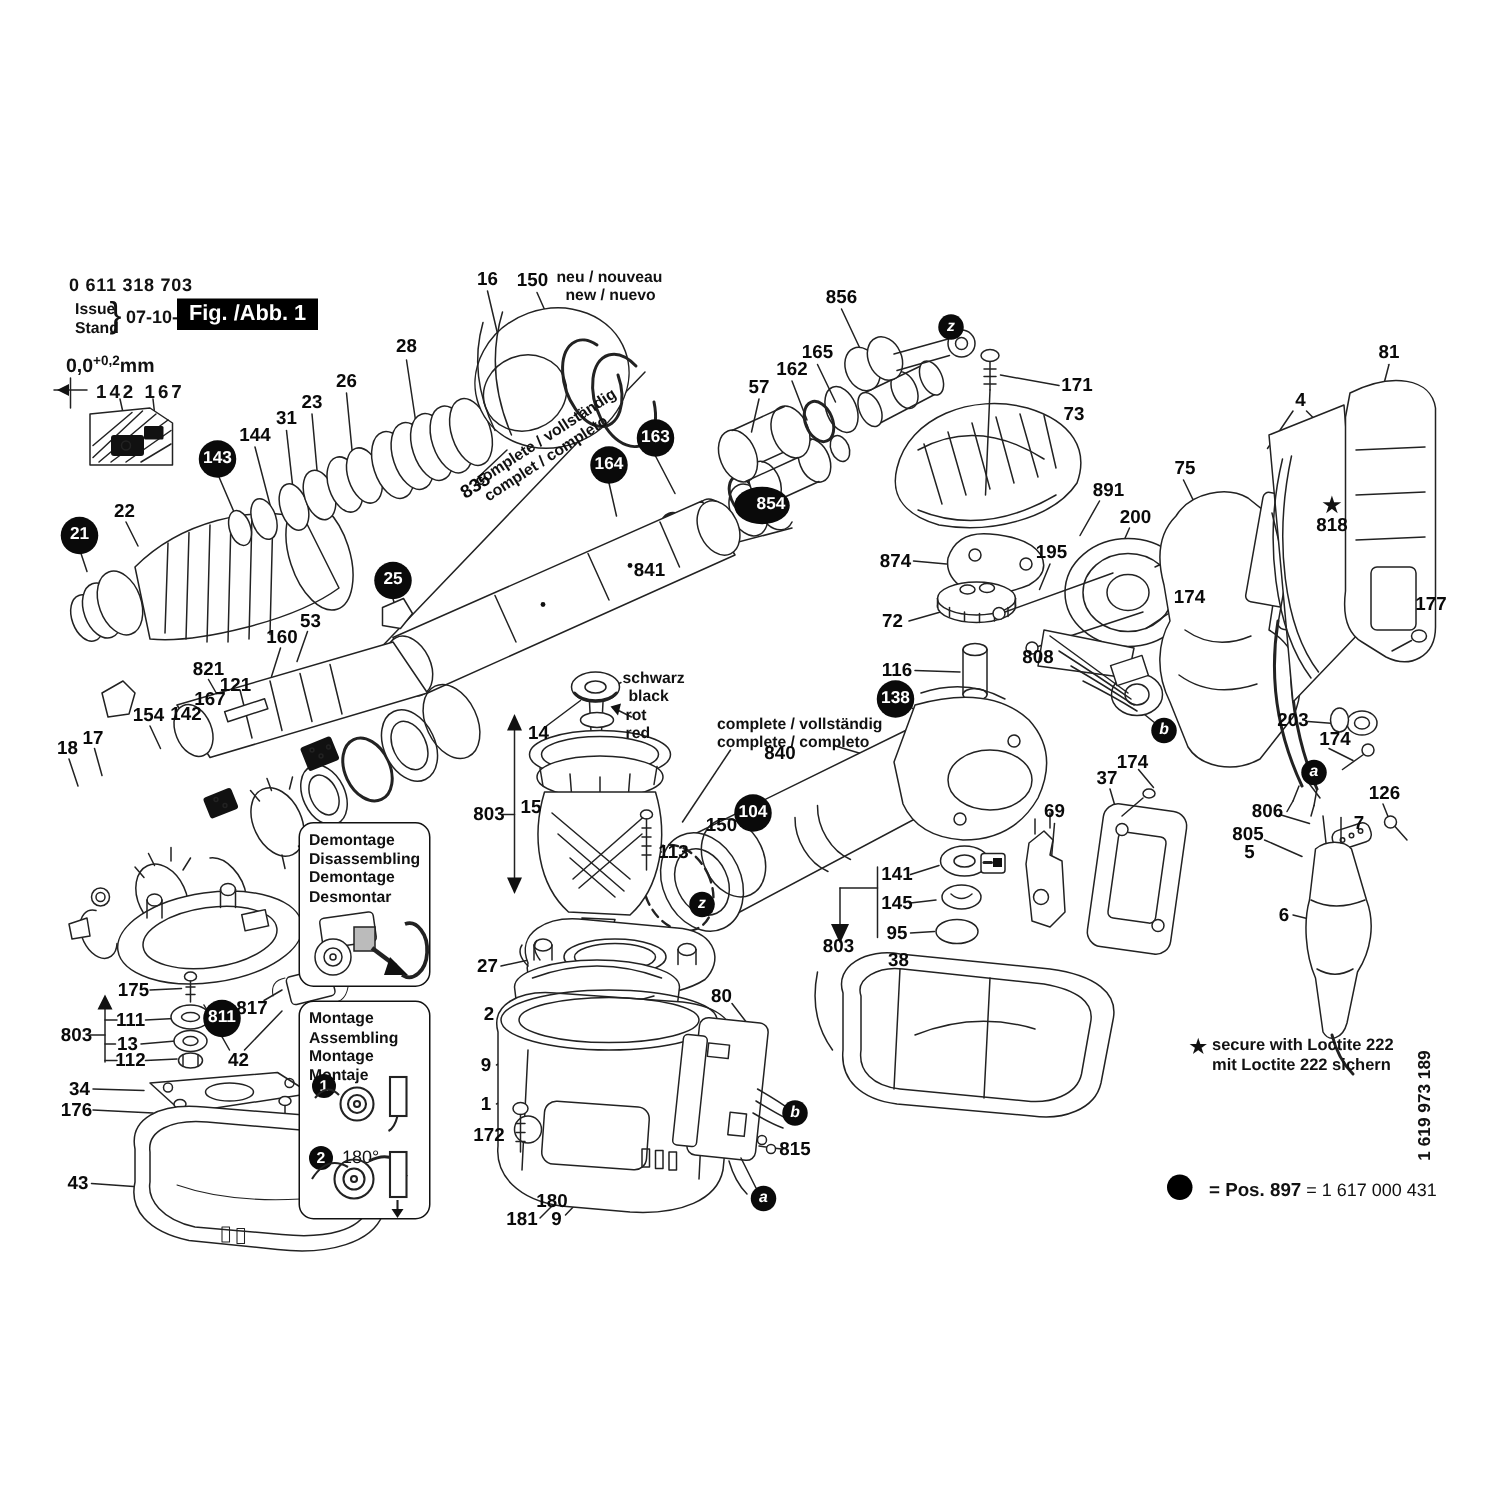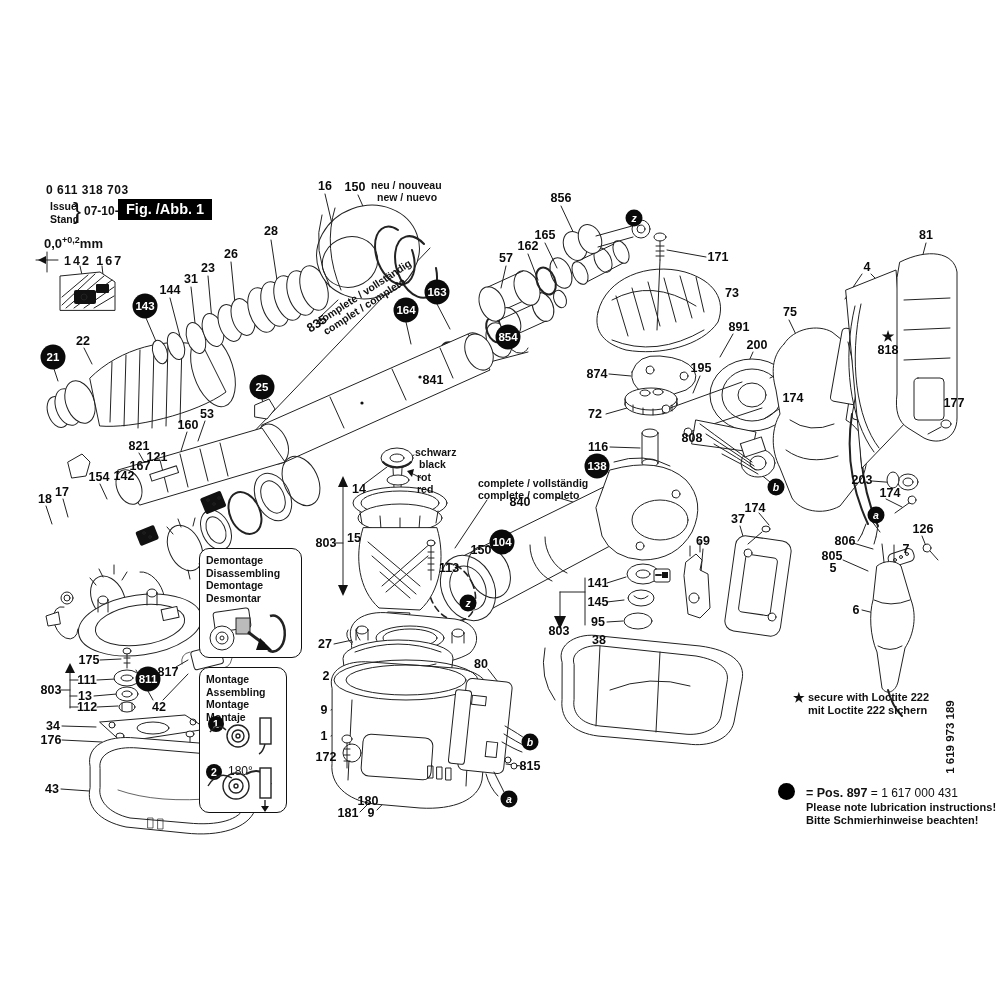--- a/index.html
+++ b/index.html
@@ -630,21 +630,21 @@
   </div>
   <div class="noteblock" style="left:415px;top:446px;">
     <div>schwarz</div>
     <div style="padding-left:4px">black</div>
   </div>
   <div class="noteblock" style="left:417px;top:471px;">
     <div>rot</div>
     <div>red</div>
   </div>
 
-  <div class="ibox" style="left:199px;top:548px;width:103px;height:110px;">
+  <div class="ibox" style="left:199px;top:548px;width:88px;height:110px;">
     <div>Demontage</div>
     <div>Disassembling</div>
     <div>Demontage</div>
     <div>Desmontar</div>
     <svg class="bsvg" width="76" height="48" viewBox="0 0 76 48">
       <g stroke="#222" fill="none" stroke-width="1">
         <rect x="8" y="4" width="36" height="20" rx="3" transform="rotate(-8 26 14)" fill="#fff"></rect>
         <circle cx="16" cy="32" r="12" fill="#fff"></circle>
           <circle cx="16" cy="32" r="6"></circle>
           <circle cx="16" cy="32" r="2"></circle>
@@ -688,41 +688,37 @@
   <span class="fstar" style="left:793px;top:690px;">★</span>
   <div class="fnote" style="left:808px;top:691px;">
     <div>secure with Loctite 222</div>
     <div>mit Loctite 222 sichern</div>
   </div>
   <div class="vnum" style="left:950px;top:737px;">1 619 973 189</div>
   <div class="posdot" style="left:778px;top:783px;"></div>
   <div class="posline" style="left:806px;top:786px;">
     <span class="pb">= Pos.  897</span><span> = 1 617 000 431</span>
   </div>
-  <div class="fnote" style="left:806px;top:801px;">
-    <div>Please note lubrication instructions!</div>
-    <div>Bitte Schmierhinweise beachten!</div>
-  </div>
 
   <div>
       <span class="pl" style="left: 325px; top: 186px;">16</span>
       <span class="pl" style="left: 355px; top: 187px;">150</span>
       <span class="pl" style="left: 561px; top: 198px;">856</span>
       <span class="pl" style="left: 545px; top: 235px;">165</span>
       <span class="pl" style="left: 528px; top: 246px;">162</span>
       <span class="pl" style="left: 506px; top: 258px;">57</span>
       <span class="pl" style="left: 271px; top: 231px;">28</span>
       <span class="pl" style="left: 231px; top: 254px;">26</span>
       <span class="pl" style="left: 208px; top: 268px;">23</span>
       <span class="pl" style="left: 191px; top: 279px;">31</span>
       <span class="pl" style="left: 170px; top: 290px;">144</span>
       <span class="pl" style="left: 317px; top: 324px; transform: translate(-50%, -50%) rotate(-33deg);">835</span>
       <span class="pl" style="left: 433px; top: 380px;">841</span>
       <span class="pl" style="left: 718px; top: 257px;">171</span>
-      <span class="pl" style="left: 716px; top: 293px; margin-left: 16px;">73</span>
+      <span class="pl" style="left: 716px; top: 276px;">73</span>
       <span class="pl" style="left: 926px; top: 235px;">81</span>
       <span class="pl" style="left: 867px; top: 267px;">4</span>
       <span class="pl" style="left: 888px; top: 350px;">818</span>
       <span class="pstar" style="left: 888px; top: 336px;">★</span>
       <span class="pl" style="left: 954px; top: 403px;">177</span>
       <span class="pl" style="left: 790px; top: 312px;">75</span>
       <span class="pl" style="left: 739px; top: 327px;">891</span>
       <span class="pl" style="left: 757px; top: 345px;">200</span>
       <span class="pl" style="left: 701px; top: 368px;">195</span>
       <span class="pl" style="left: 793px; top: 398px;">174</span>
@@ -778,21 +774,21 @@
       <span class="pl" style="left: 157px; top: 457px;">121</span>
       <span class="pl" style="left: 140px; top: 466px;">167</span>
       <span class="pl" style="left: 99px; top: 477px;">154</span>
       <span class="pl" style="left: 124px; top: 476px;">142</span>
       <span class="pl" style="left: 45px; top: 499px;">18</span>
       <span class="pl" style="left: 62px; top: 492px;">17</span>
       <span class="pl" style="left: 83px; top: 341px;">22</span>
       <span class="pc" style="left: 145px; top: 306px;">143</span>
       <span class="pc" style="left: 437px; top: 292px;">163</span>
       <span class="pc" style="left: 406px; top: 310px;">164</span>
-      <span class="pc" style="left: 508px; top: 337px;">854</span>
+      <span class="pc" style="left: 508px; top: 337px; padding-left: 12px;">854</span>
       <span class="pc" style="left: 262px; top: 387px;">25</span>
       <span class="pc" style="left: 53px; top: 357px;">21</span>
       <span class="pc" style="left: 597px; top: 466px;">138</span>
       <span class="pc" style="left: 502px; top: 542px;">104</span>
       <span class="pc" style="left: 148px; top: 679px;">811</span>
       <span class="pcl" style="left: 634px; top: 218px;">z</span>
       <span class="pcl" style="left: 468px; top: 603px;">z</span>
       <span class="pcl" style="left: 776px; top: 487px;">b</span>
       <span class="pcl" style="left: 530px; top: 742px;">b</span>
       <span class="pcl" style="left: 876px; top: 515px;">a</span>

